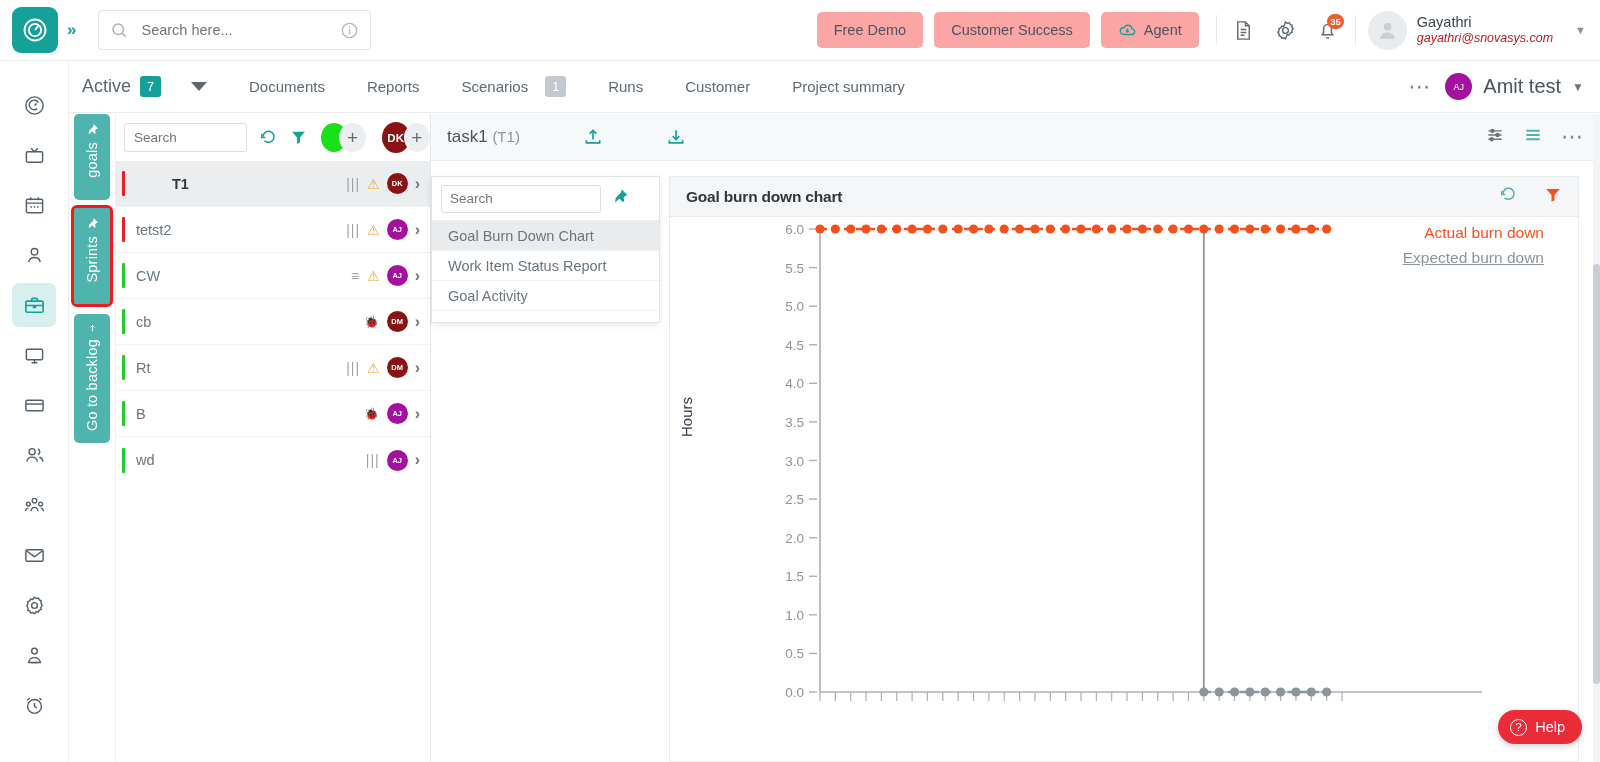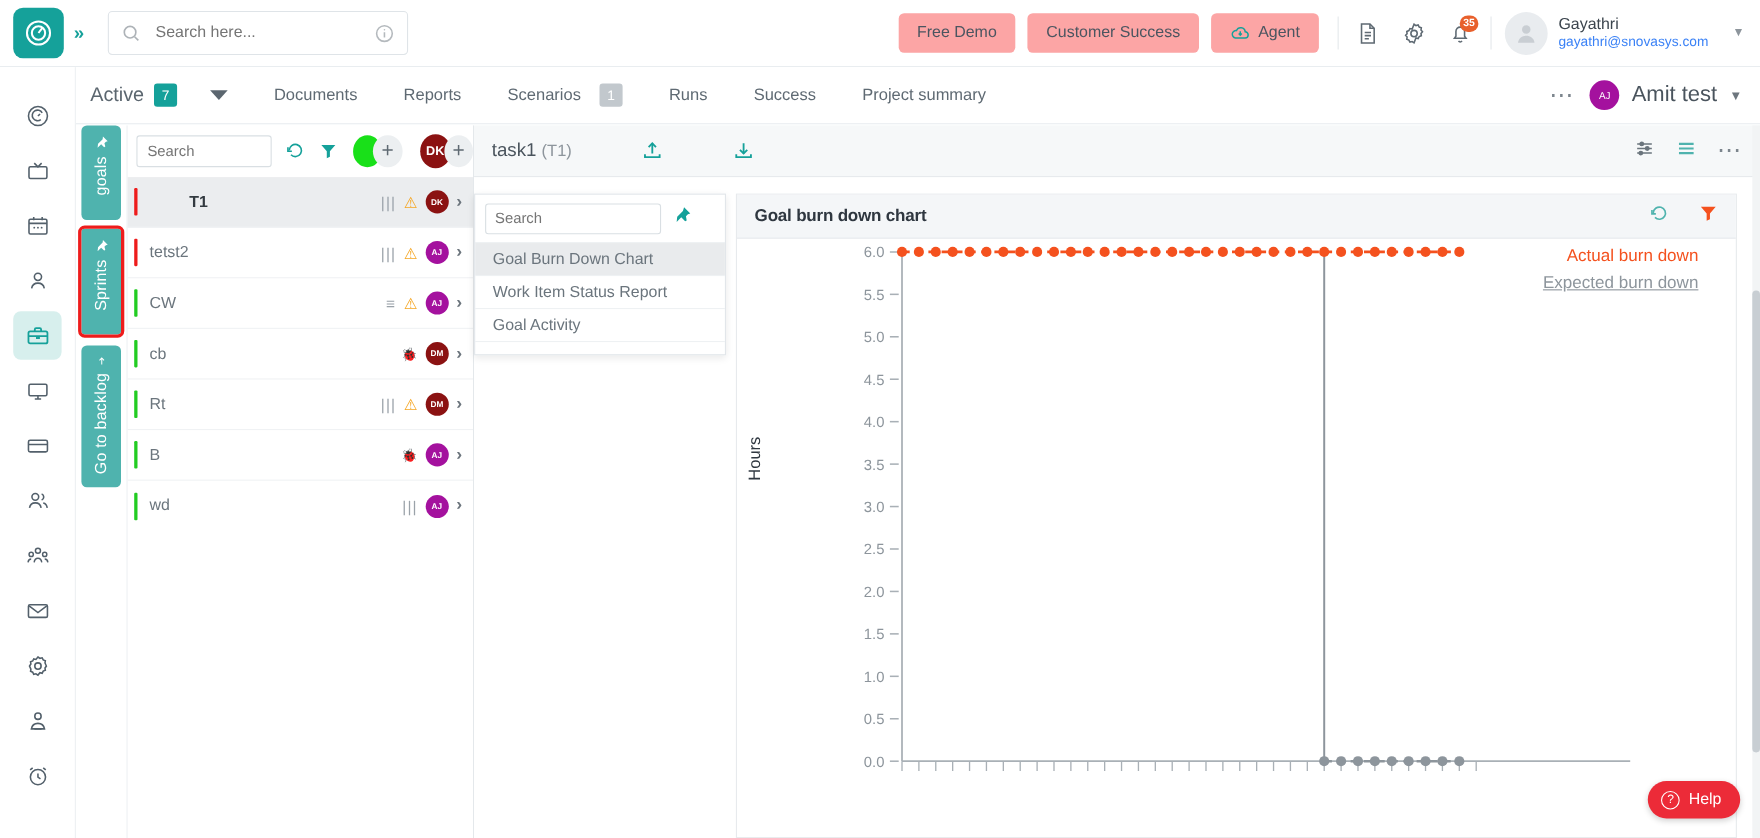--- a/index.html
+++ b/index.html
@@ -53,21 +53,21 @@
     border-radius: 8px; background: #e8602c; color: #fff; font-size: 9.5px;
     display: flex; align-items: center; justify-content: center; padding: 0 3px;
     font-weight: 600;
   }
   .avatar-big {
     width: 39px; height: 39px; border-radius: 50%; background: #e9ecef;
     display: flex; align-items: center; justify-content: center; margin: 0 10px 0 6px;
   }
   .user-meta { display: flex; flex-direction: column; line-height: 1.22; }
   .user-name { font-size: 14.5px; color: #3b444d; }
-  .user-mail { font-size: 12.5px; color: #3b82f6; }
+  .user-mail { font-size: 12.5px; color: #b91c1c; font-style: italic; }
   .caret-dn { margin-left: 22px; color: #8d959c; font-size: 11px; cursor: pointer; }
 
   
   .rail {
     position: absolute; top: 61px; left: 0; width: 69px; height: 701px;
     background: #fff; border-right: 1px solid #edf0f2;
     display: flex; flex-direction: column; align-items: center; padding-top: 22px;
   }
   .rail-item {
     width: 44px; height: 44px; margin-bottom: 6px; border-radius: 7px;
@@ -423,21 +423,21 @@
       <span>Reports</span>
     </div>
     <div class="tab">
       <span>Scenarios</span>
       <span class="cnt-badge grey">1</span>
     </div>
     <div class="tab">
       <span>Runs</span>
     </div>
     <div class="tab">
-      <span>Success</span>
+      <span>Customer</span>
     </div>
     <div class="tab">
       <span>Project summary</span>
     </div>
 
     <div class="tabs-right">
       <span class="dots3">⋯</span>
       <span class="av-sm">AJ</span>
       <span class="proj-name">Amit test</span>
       <span class="proj-caret">▼</span>

